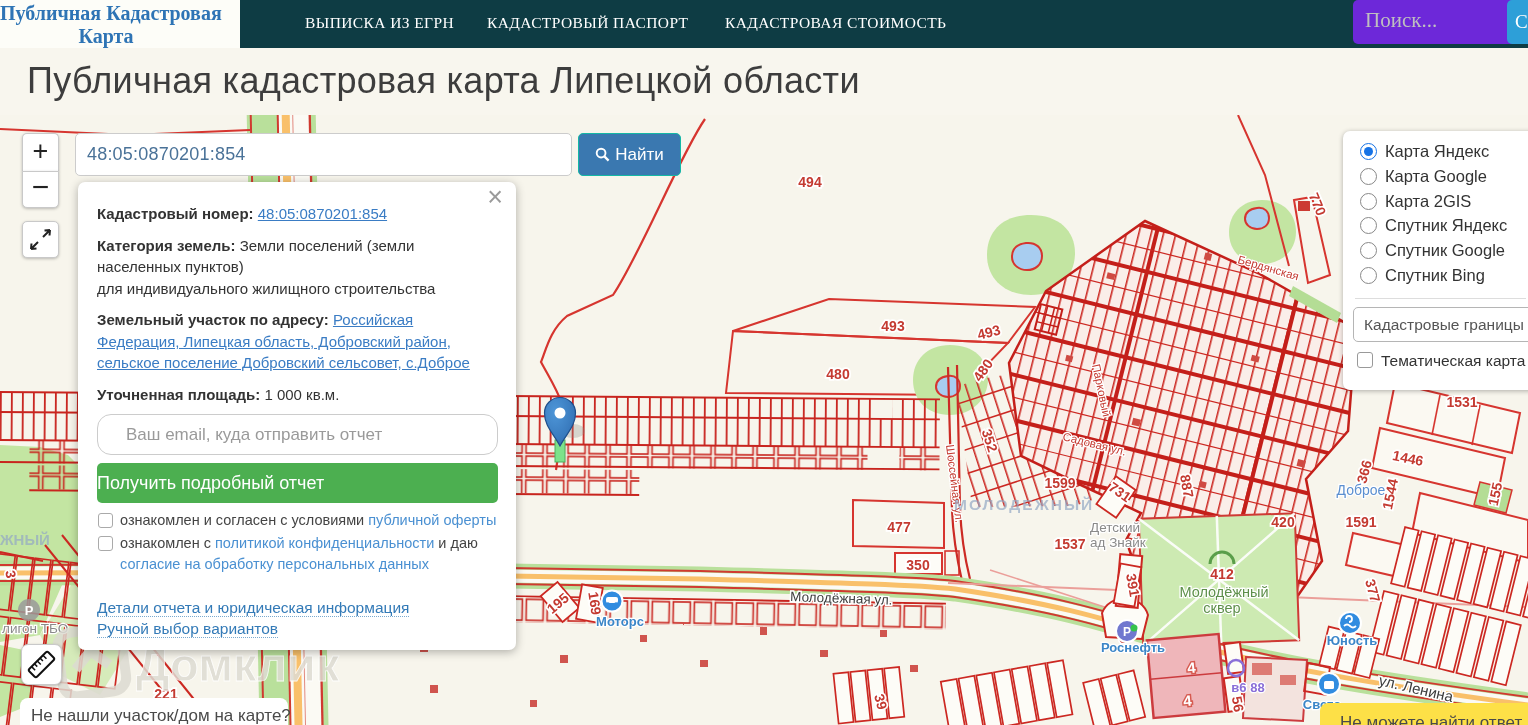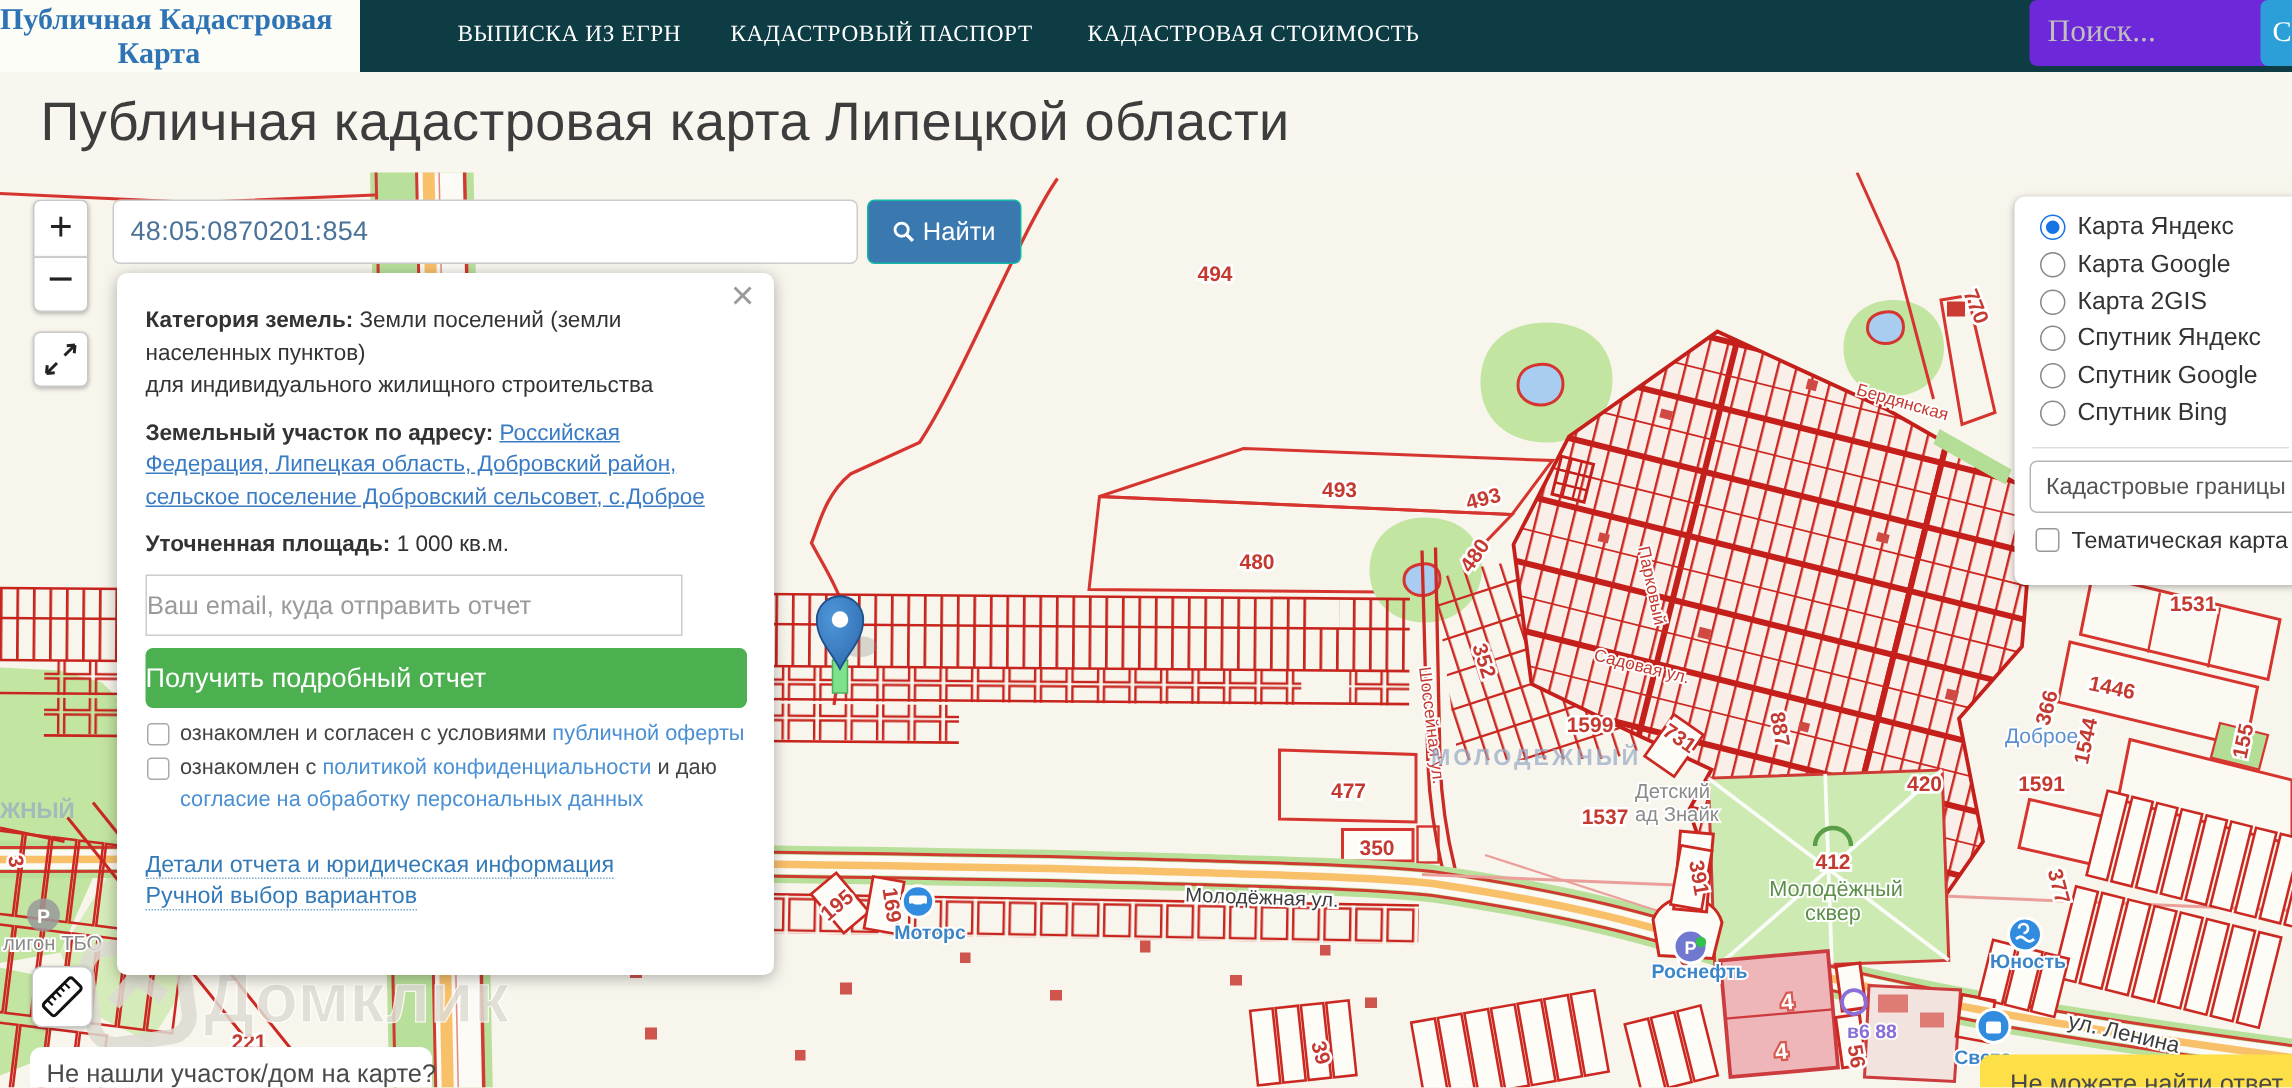--- a/index.html
+++ b/index.html
@@ -13,21 +13,21 @@
 #zoomin{left:22px;top:133px;width:37px;height:38px;font-size:27px;line-height:34px;border-bottom:none;border-radius:5px 5px 0 0}
 #zoomout{left:22px;top:171px;width:37px;height:37px;font-size:30px;line-height:30px;border-radius:0 0 5px 5px}
 #fullscr{left:22px;top:221px;width:37px;height:37px}
 #ruler{left:21px;top:644px;width:41px;height:41px;border-radius:7px}
 #srch{position:absolute;left:75px;top:133px;width:497px;height:43px;background:#fff;border:1px solid #ccc;border-radius:5px;z-index:9;font-size:18px;color:#4a7298;line-height:40px;padding-left:11px;letter-spacing:0.2px}
 #findbtn{position:absolute;left:578px;top:133px;width:103px;height:43px;background:#3a78b0;border:1px solid #14b8a6;border-radius:5px;z-index:9;color:#fff;font-size:17px;line-height:41px;text-align:center}
 #popup{position:absolute;left:78px;top:182px;width:438px;height:468px;background:#fff;border-radius:7px;box-shadow:0 2px 10px rgba(0,0,0,.3);z-index:11;font-size:15px;color:#333;padding:21px 18px 0 19px;line-height:21.5px}
 #popup .cls{position:absolute;right:13px;top:5px;font-size:27px;color:#9a9a9a;font-weight:400}
 #popup a{color:#3a7cc4;text-decoration:underline}
 #popup p{margin-bottom:10px}
-#email{width:358px;height:41px;border:1px solid #ccc;border-radius:0;color:#9a9a9a;font-size:17px;line-height:39px;padding-left:0;margin-top:9px}
+#email{width:401px;height:41px;border:1px solid #ccc;border-radius:14px;color:#9a9a9a;font-size:17px;line-height:39px;padding-left:28px;margin-top:9px}
 #getbtn{width:401px;height:40px;background:#4caf50;border-radius:5px;color:#fff;font-size:18px;line-height:40px;margin-top:8px}
 .chkrow{font-size:14.5px;color:#444;margin-top:7px;line-height:21px;position:relative;padding-left:23px}
 .chk{position:absolute;left:1px;top:3px;width:15px;height:15px;border:1px solid #aaa;border-radius:3px;background:#fff}
 .chkrow a{text-decoration:none !important;color:#4a90d2 !important}
 .plinks{text-align:left;margin-top:22px;font-size:15.5px;line-height:21px}
 .plinks a{text-decoration:none !important;border-bottom:1px dotted #7aaad0;color:#337ab7 !important}
 #panel{position:absolute;left:1343px;top:131px;width:200px;height:259px;background:#fff;border-radius:7px 0 0 7px;box-shadow:0 1px 5px rgba(0,0,0,.3);z-index:10;padding:8px 0 0 17px}
 .rrow{position:relative;height:24.8px;font-size:16.5px;color:#333;padding-left:25px;line-height:24.8px;white-space:nowrap}
 .radio{position:absolute;left:0;top:4px;width:17px;height:17px;border:1px solid #888;border-radius:50%;background:#fff}
 .radio.sel{border:1px solid #1673e6}
@@ -448,20 +448,21 @@
         <path d="M11,14 v5 M15,14 v4 M19,14 v5 M23,14 v4 M27,14 v5" stroke="#111" stroke-width="1.5"></path>
       </g>
     </svg></div>
 <div id="srch">48:05:0870201:854</div>
 <div id="findbtn"><svg width="15" height="15" viewBox="0 0 16 16" style="vertical-align:-2px;margin-right:5px">
       <circle cx="6.5" cy="6.5" r="4.7" fill="none" stroke="#fff" stroke-width="2"></circle>
       <line x1="10" y1="10" x2="14.5" y2="14.5" stroke="#fff" stroke-width="2.4"></line>
     </svg>Найти</div>
 <div id="popup">
 <div class="cls">×</div>
+<p><span class="b">Кадастровый номер:</span> <a href="#">48:05:0870201:854</a></p>
 <p style="margin-bottom:0"><span class="b">Категория земель:</span> Земли поселений (земли<br>населенных пунктов)<br>для индивидуального жилищного строительства</p>
 <p style="margin-top:10px;margin-bottom:0"><span class="b">Земельный участок по адресу:</span> <a href="#">Российская Федерация, Липецкая область, Добровский район, сельское поселение Добровский сельсовет, с.Доброе</a></p>
 <p style="margin-top:10px;margin-bottom:0"><span class="b">Уточненная площадь:</span> 1 000 кв.м.</p>
 <div id="email">Ваш email, куда отправить отчет</div>
 <div id="getbtn">Получить подробный отчет</div>
 <div class="chkrow"><span class="chk"></span>ознакомлен и согласен с условиями <a href="#">публичной оферты</a></div>
 <div class="chkrow" style="margin-top:2px"><span class="chk"></span>ознакомлен с <a href="#">политикой конфиденциальности</a> и даю <a href="#">согласие на обработку персональных данных</a></div>
 <div class="plinks"><a href="#">Детали отчета и юридическая информация</a><br><a href="#">Ручной выбор вариантов</a></div>
 </div>
 <div id="panel">

